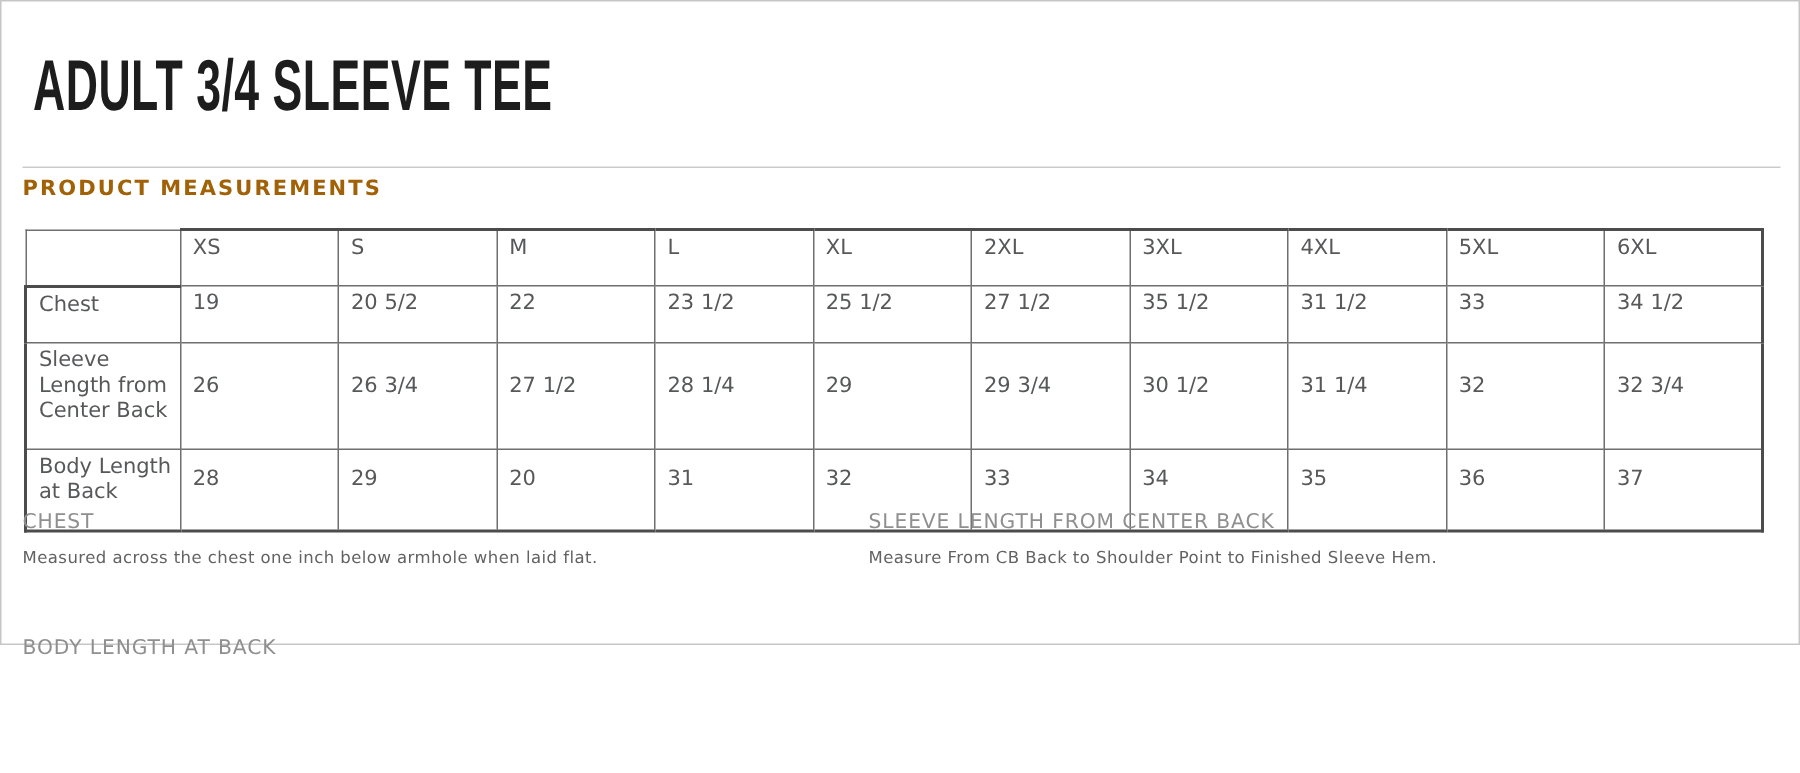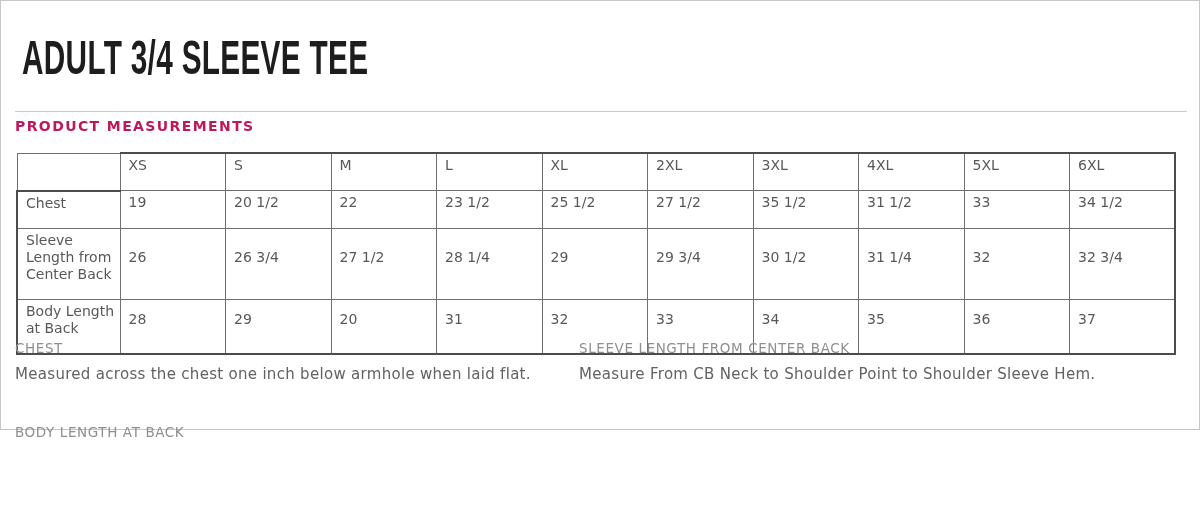--- a/index.html
+++ b/index.html
@@ -29,21 +29,21 @@
   }
   .divider {
     position: absolute; left: 14px; top: 110px;
     width: 1172px; height: 1px;
     background: #cbcbcb;
   }
   .subheading {
     position: absolute; left: 14px; top: 117px;
     font-size: 14px; font-weight: bold;
     letter-spacing: 1.4px;
-    color: #be185d;
+    color: #a16207;
     text-align: center;
   }
   table.chart {
     position: absolute; left: 15px; top: 151px;
     width: 1160px;
     border-collapse: collapse;
     table-layout: fixed;
   }
   table.chart col.labelcol { width: 103px; }
   table.chart th, table.chart td {
@@ -64,21 +64,21 @@
   .ol { border-left: 2px solid #4c4c4c !important; }
   .or { border-right: 2px solid #4c4c4c !important; }
   .def { position: absolute; }
   .def .term {
     font-size: 13.5px;
     color: #8f8f8f;
     letter-spacing: 0.6px;
   }
   .def .desc {
     margin-top: 9px;
-    font-size: 15px;
+    font-size: 11px;
     color: #626262;
     letter-spacing: 0.3px;
   }
   .def-chest { left: 14px; top: 339px; }
   .def-sleeve { left: 578px; top: 339px; }
   .def-body { left: 14px; top: 423px; }
 </style>
 </head>
 <body>
 
@@ -114,21 +114,21 @@
         <th class="ot">XL</th>
         <th class="ot">2XL</th>
         <th class="ot">3XL</th>
         <th class="ot">4XL</th>
         <th class="ot">5XL</th>
         <th class="ot or">6XL</th>
       </tr>
       <tr class="row-chest">
         <td class="ol ot">Chest</td>
         <td>19</td>
-        <td>20 1/2</td>
+        <td>20 5/2</td>
         <td>22</td>
         <td>23 1/2</td>
         <td>25 1/2</td>
         <td>27 1/2</td>
         <td>35 1/2</td>
         <td>31 1/2</td>
         <td>33</td>
         <td class="or">34 1/2</td>
       </tr>
       <tr>
@@ -160,20 +160,20 @@
     </tbody>
   </table>
 
   <div class="def def-chest">
     <div class="term">CHEST</div>
     <div class="desc">Measured across the chest one inch below armhole when laid flat.</div>
   </div>
 
   <div class="def def-sleeve">
     <div class="term">SLEEVE LENGTH FROM CENTER BACK</div>
-    <div class="desc">Measure From CB Neck to Shoulder Point to Shoulder Sleeve Hem.</div>
+    <div class="desc">Measure From CB Back to Shoulder Point to Finished Sleeve Hem.</div>
   </div>
 
   <div class="def def-body">
     <div class="term">BODY LENGTH AT BACK</div>
   </div>
 
 </div>
 
 </body></html>

